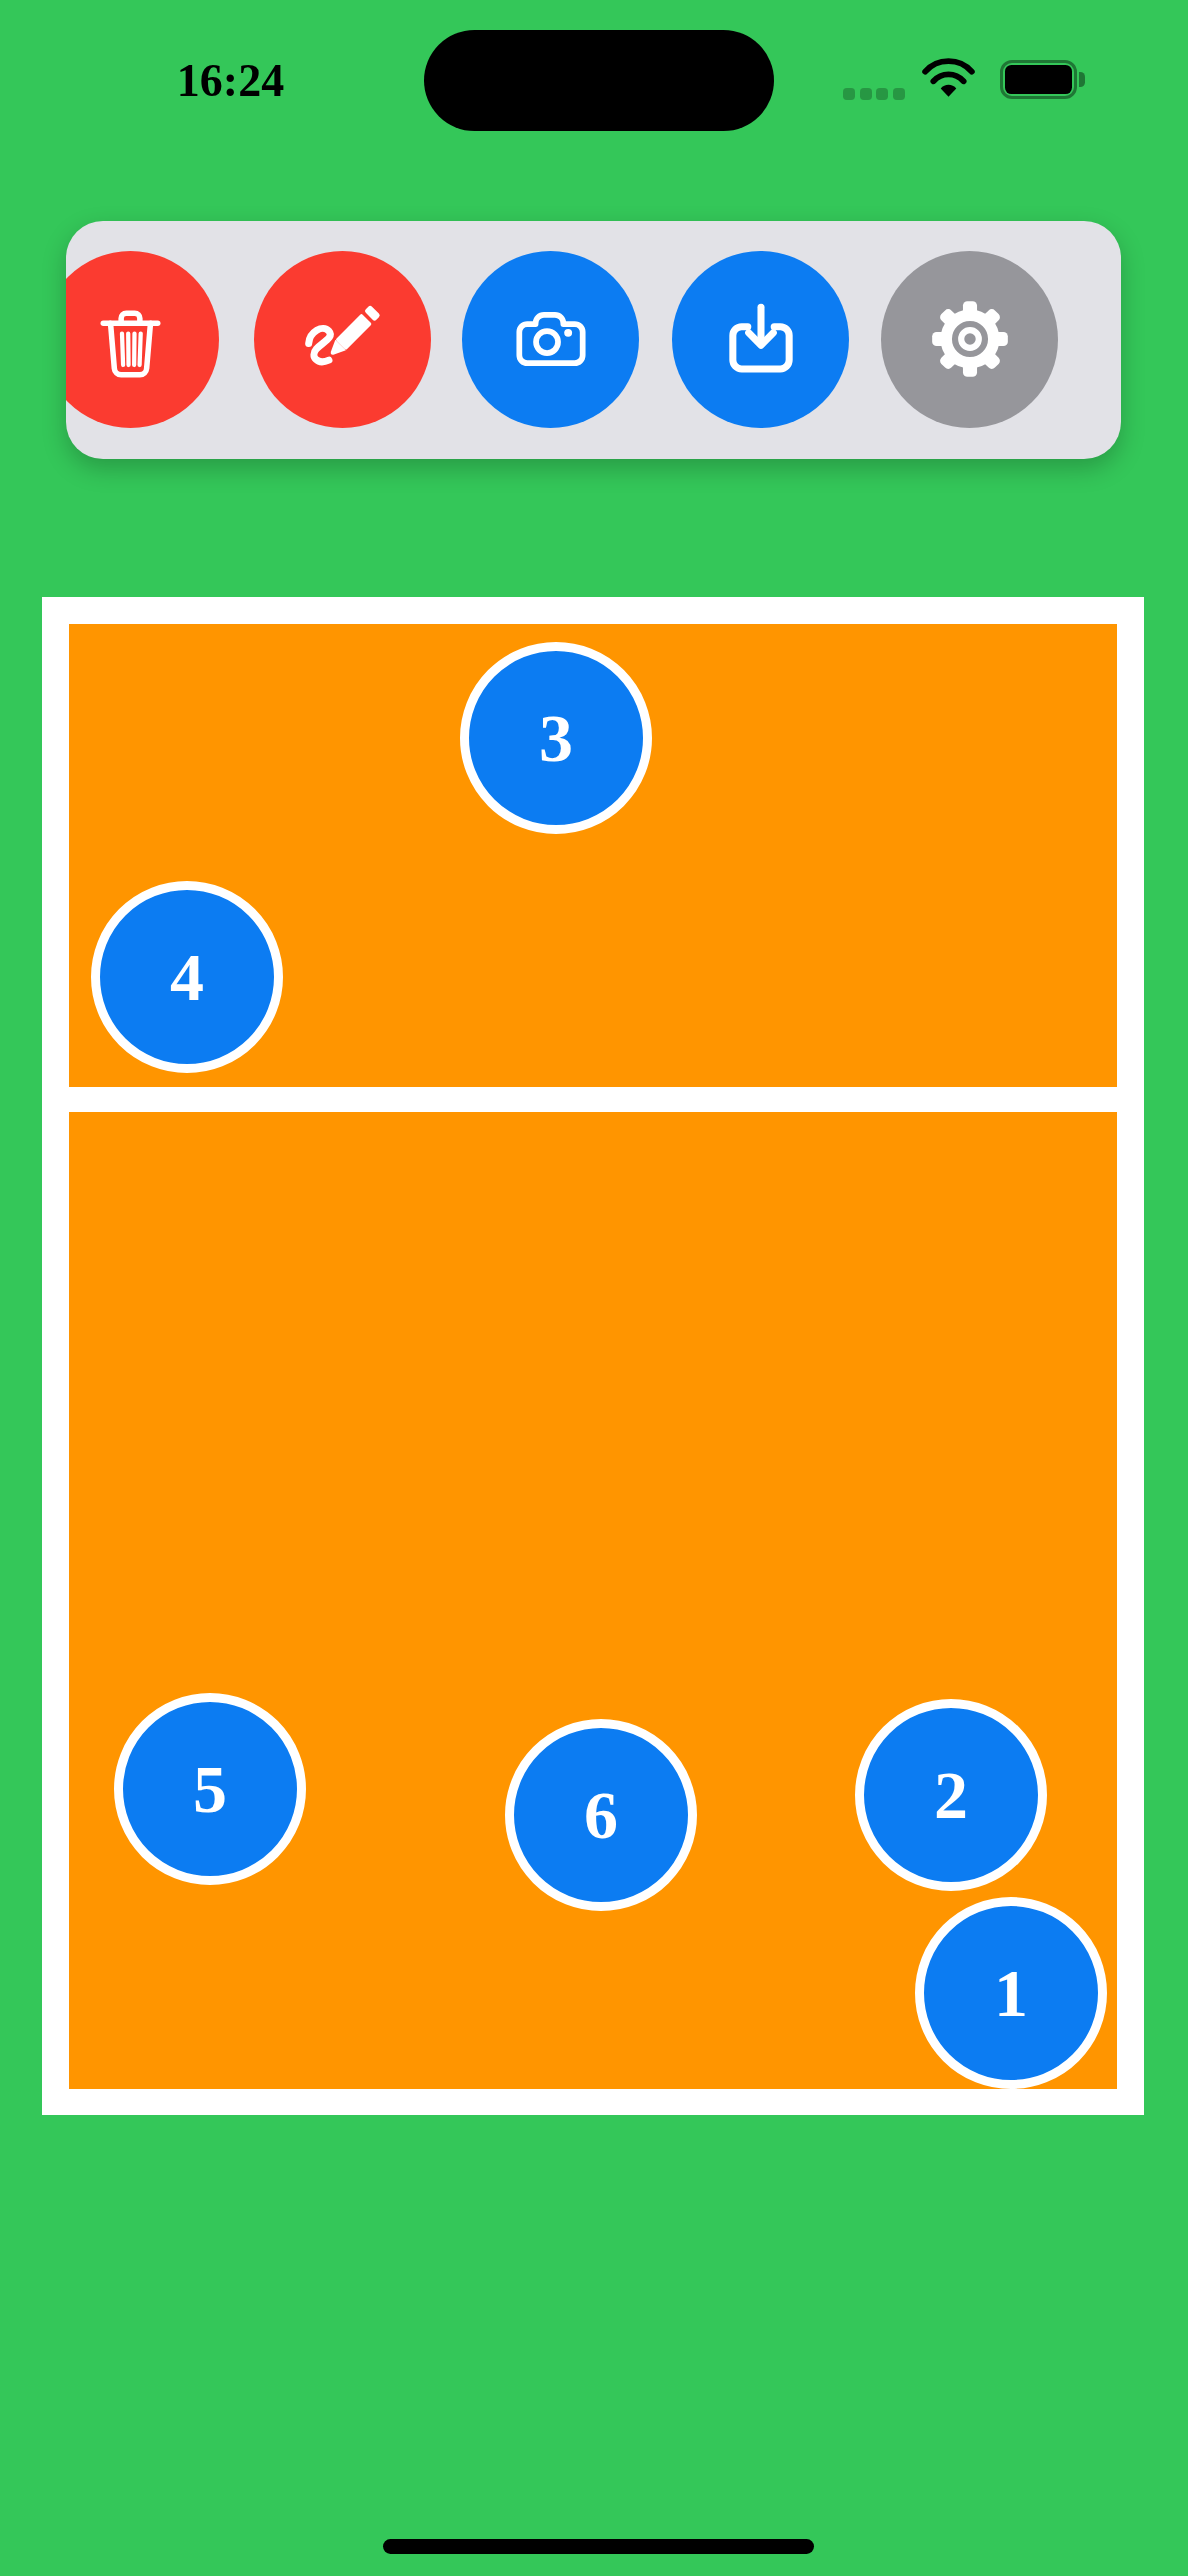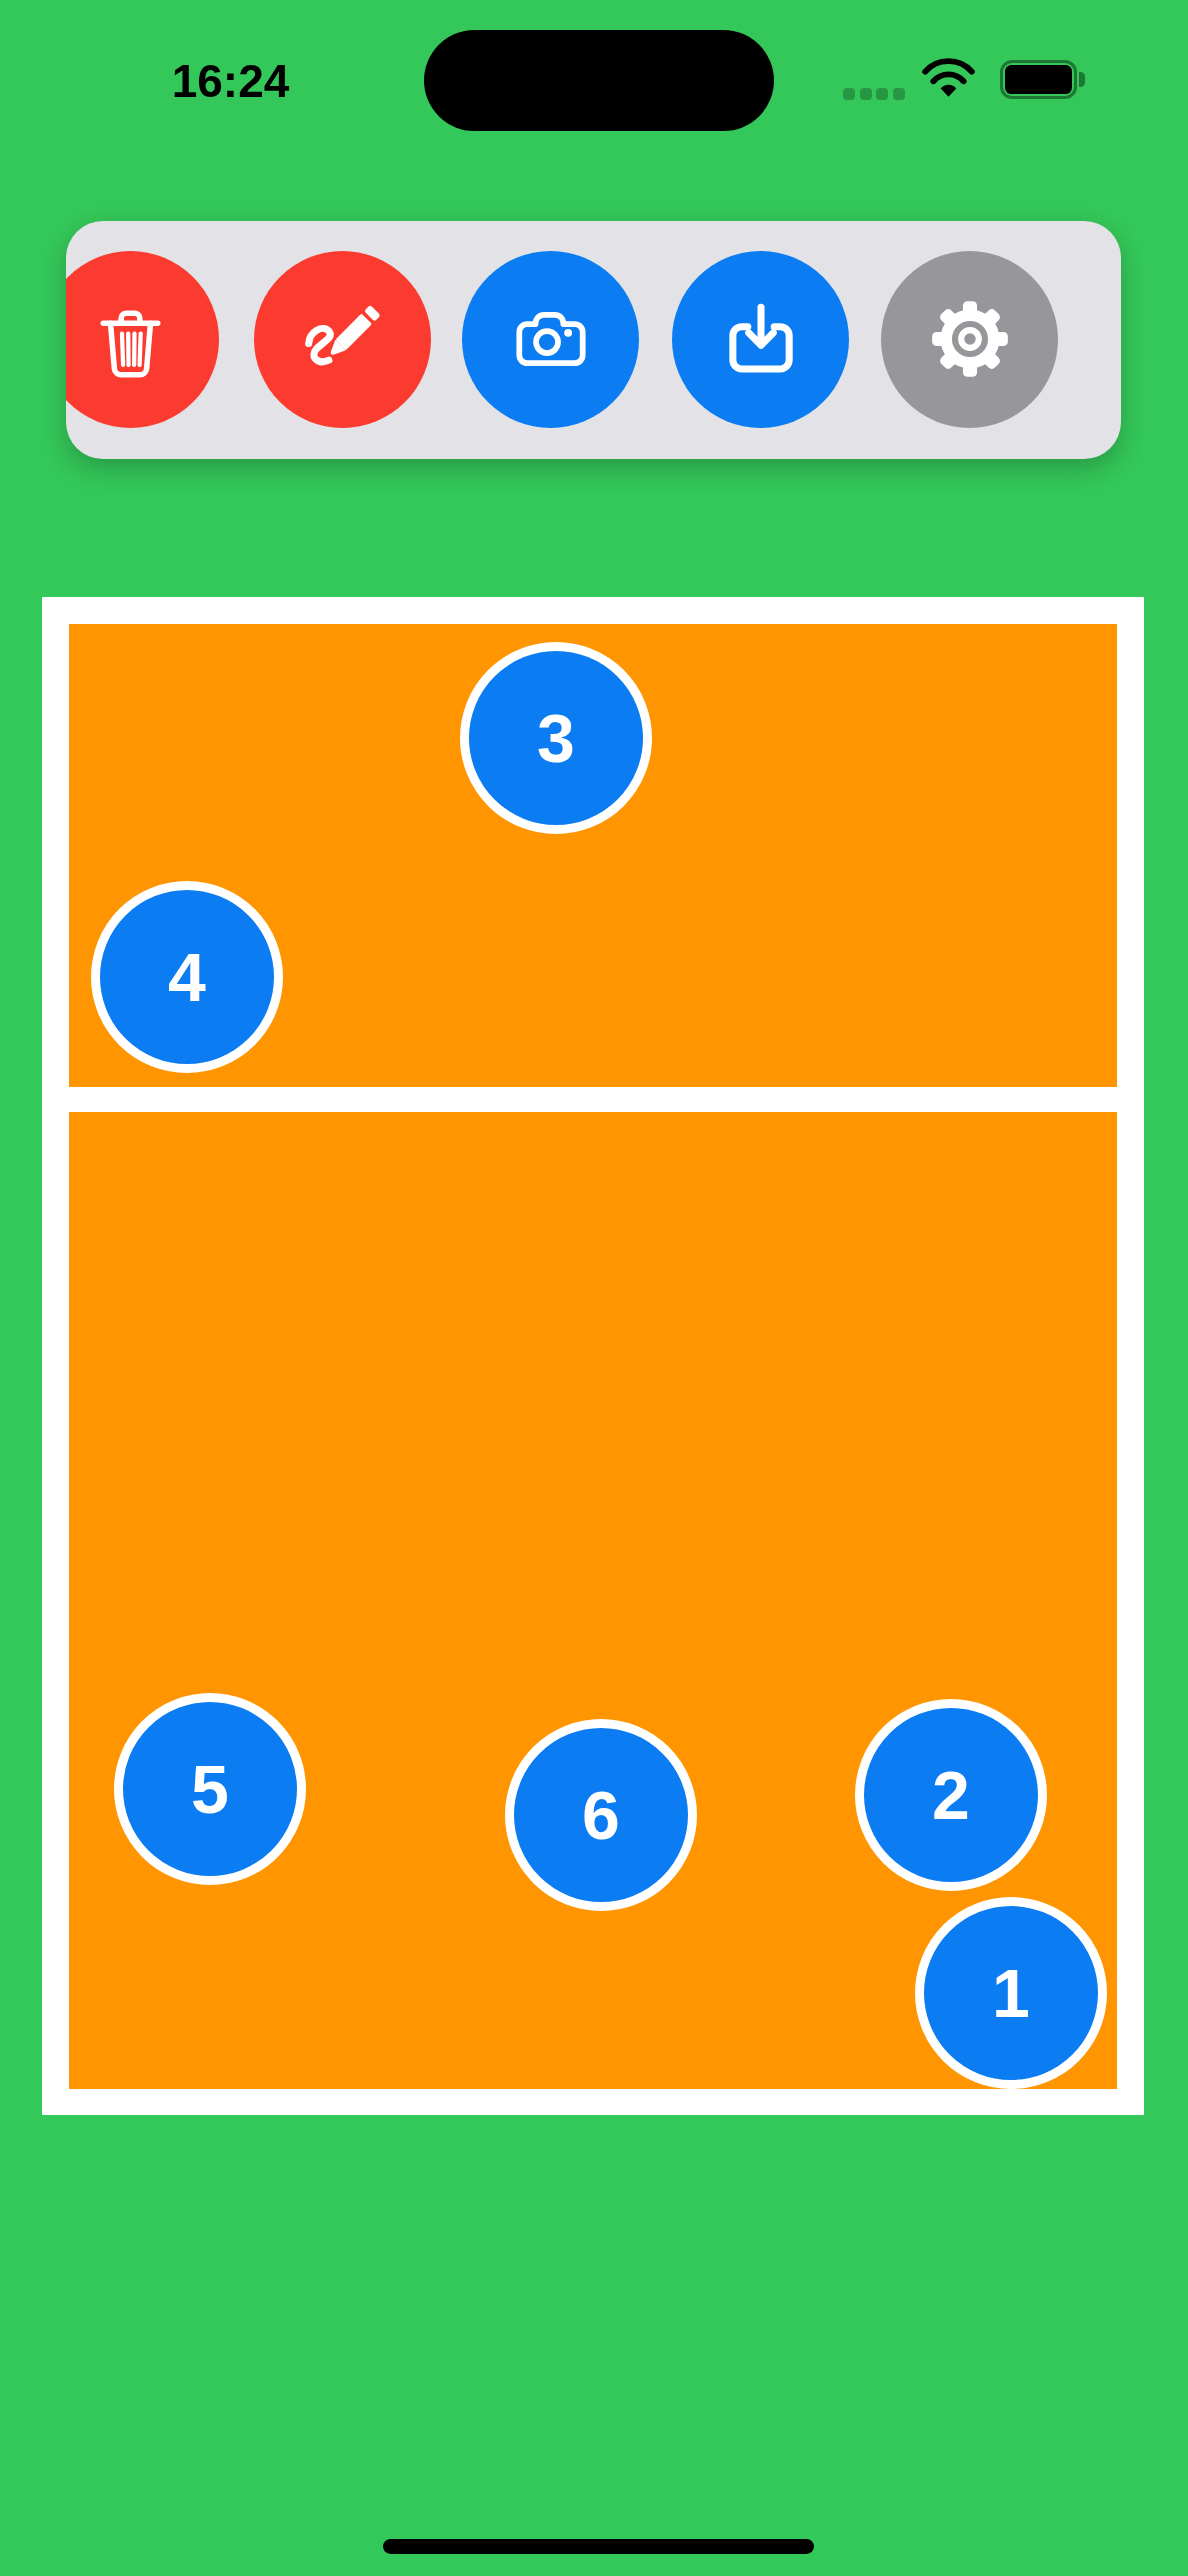--- a/index.html
+++ b/index.html
@@ -8,20 +8,21 @@
     width: 1188px;
     height: 2576px;
     overflow: hidden;
     font-family: "Liberation Sans", "DejaVu Sans", sans-serif;
   }
   .screen {
     position: relative;
     width: 1188px;
     height: 2576px;
     background: #34C759;
+    font-family: Liberation Serif, serif;
   }
 
   
   .status-bar { position: absolute; left: 0; top: 0; width: 1188px; height: 147px; }
   .status-time {
     position: absolute; left: 129px; top: 55px; width: 203px;
     text-align: center; font-size: 46px; font-weight: 700; color: #000;
     letter-spacing: 0px; line-height: 52px;
   }
   .dynamic-island {

